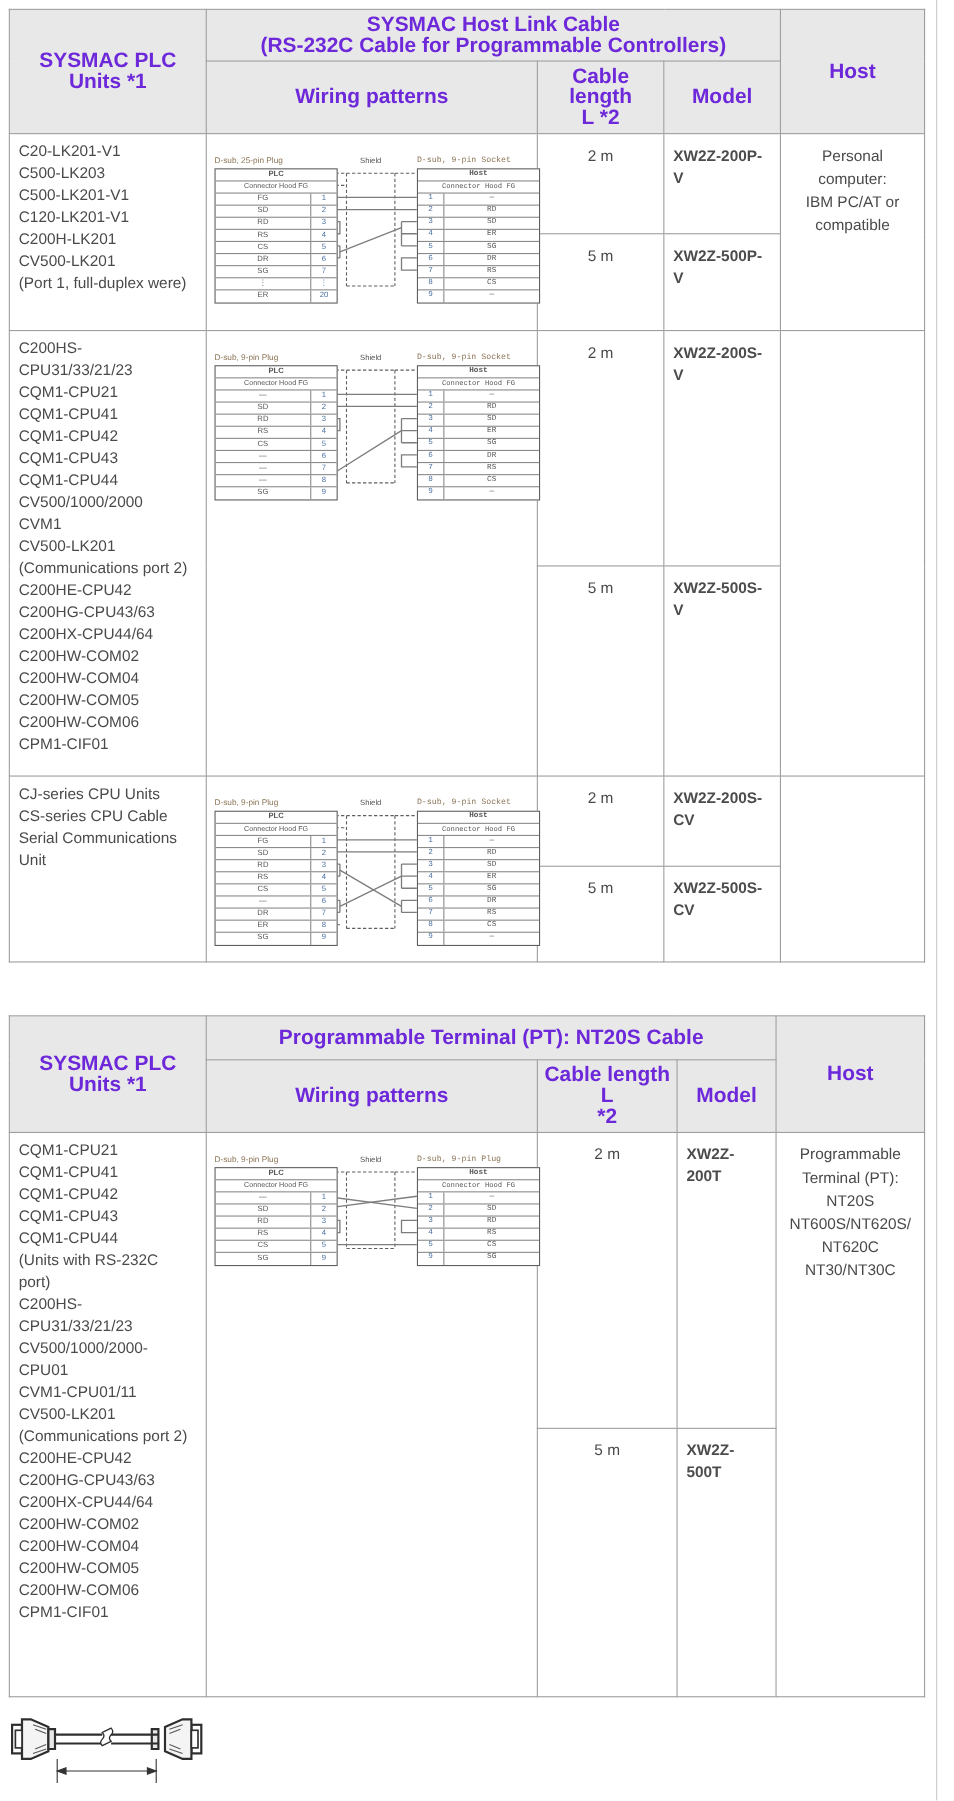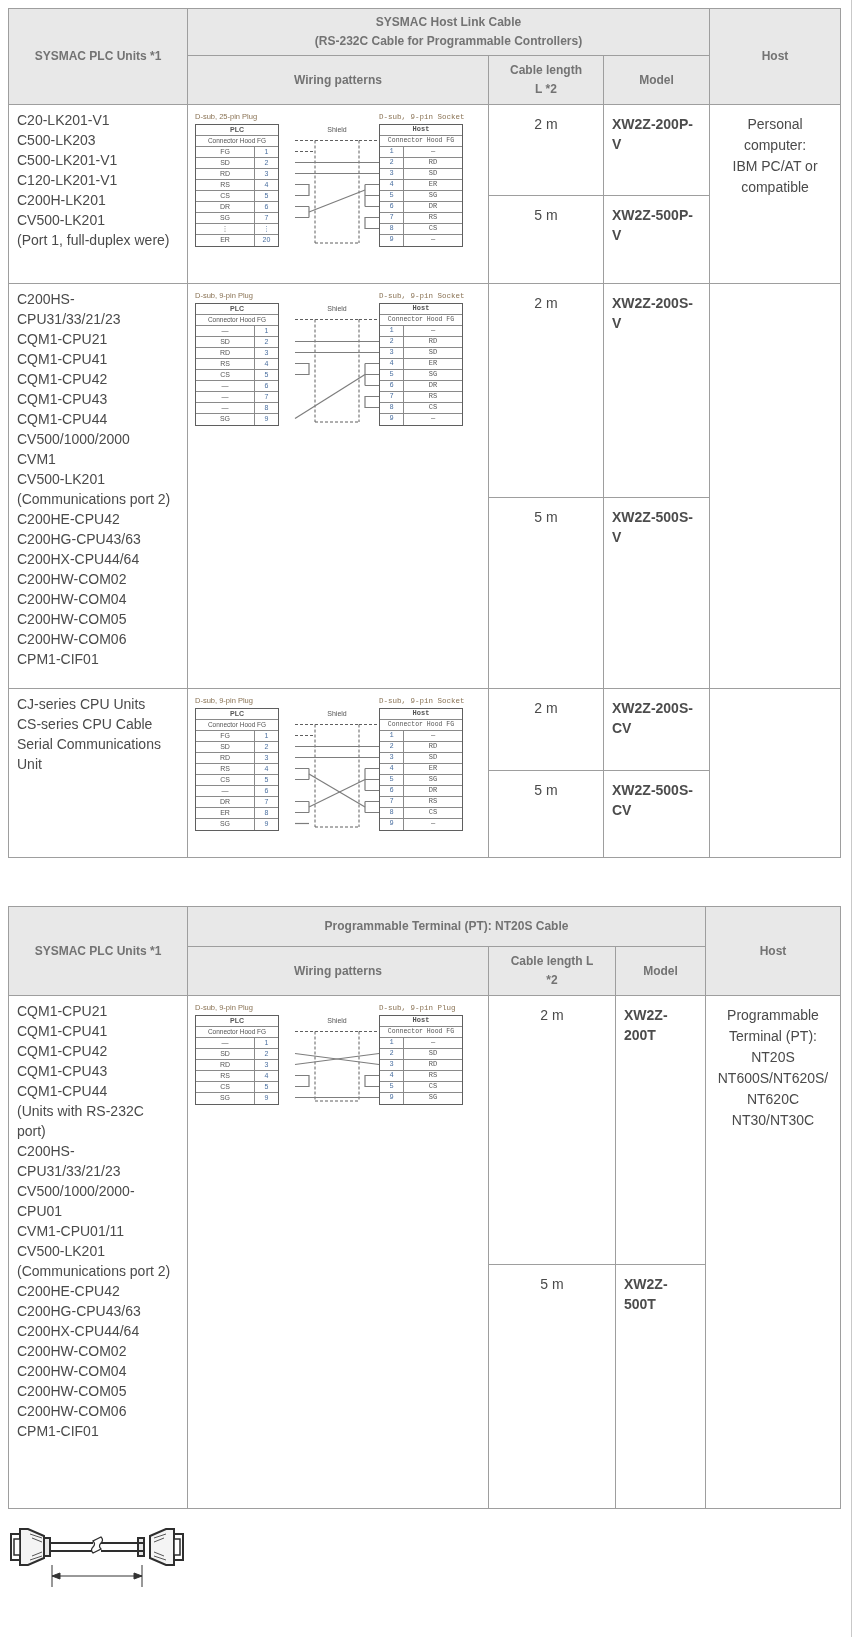--- a/index.html
+++ b/index.html
@@ -4,35 +4,35 @@
 <style>
   html,body{margin:0;padding:0;background:#fff;}
   body{font-family:"Liberation Sans", sans-serif;color:#4a4a4a;}
   .page{position:relative;width:867px;height:1637px;background:#fff;overflow:hidden;}
   .content{position:absolute;left:8px;top:8px;width:836px;}
   .right-rule{position:absolute;left:851px;top:0;height:1637px;border-left:1px solid #c9c9c9;}
 
   table.spec-table{table-layout:fixed;width:832px;border-collapse:collapse;background:#fff;}
   table.spec-table th, table.spec-table td{border:1px solid #9e9e9e;}
   table.spec-table{border:1px solid #8a8a8a;}
-  th{background:#e8e8e8;color:#737373;font-weight:bold;font-size:12px;line-height:19px;
+  th{background:#e8e8e8;color:#6d28d9;font-weight:bold;font-size:19px;line-height:19px;
      text-align:center;vertical-align:middle;white-space:pre-line;padding:4px;}
   td{vertical-align:top;font-size:14px;background:#fff;}
   td.units-cell{padding:5px 8px;line-height:20px;}
   .unit-line{white-space:nowrap;}
   td.wiring-cell{padding:6px 3px;}
   td.len-cell{text-align:center;padding:9px 2px 0 2px;line-height:20px;}
   td.model-cell{font-weight:bold;color:#4c4c4c;padding:9px 8px 0 8px;line-height:20px;overflow-wrap:break-word;}
   td.host-cell{padding:9px 8px;line-height:21px;white-space:pre-line;text-align:center;}
   .tbl-gap{height:48px;}
 
   
   .diagram{position:relative;width:288px;}
   svg.wires{position:absolute;left:0;top:0;}
-  .conn{position:absolute;top:0;width:84px;}
+  .conn{position:absolute;top:12px;width:112px;}
   .conn.left{left:4px;}
   .conn.right{left:188px;font-family:Liberation Mono, monospace;}
   .conn-title{height:13px;line-height:12px;font-size:7.5px;color:#8a7355;white-space:nowrap;}
   .conn-box{border:1.5px solid #5f5f5f;background:#fff;}
   .conn-box, .conn-box *{box-sizing:border-box;}
   .conn-device{height:11px;line-height:9px;font-size:7px;text-align:center;color:#555;border-bottom:1px solid #8a8a8a;font-weight:bold;}
   .conn-hood{height:11px;line-height:9px;font-size:6.5px;text-align:center;color:#555;border-bottom:1px solid #8a8a8a;}
   .pin-row{display:flex;height:11px;line-height:9px;font-size:7px;border-bottom:1px solid #8a8a8a;}
   .pin-row:last-child{border-bottom:none;}
   .plabel{flex:1;text-align:center;color:#555;}

